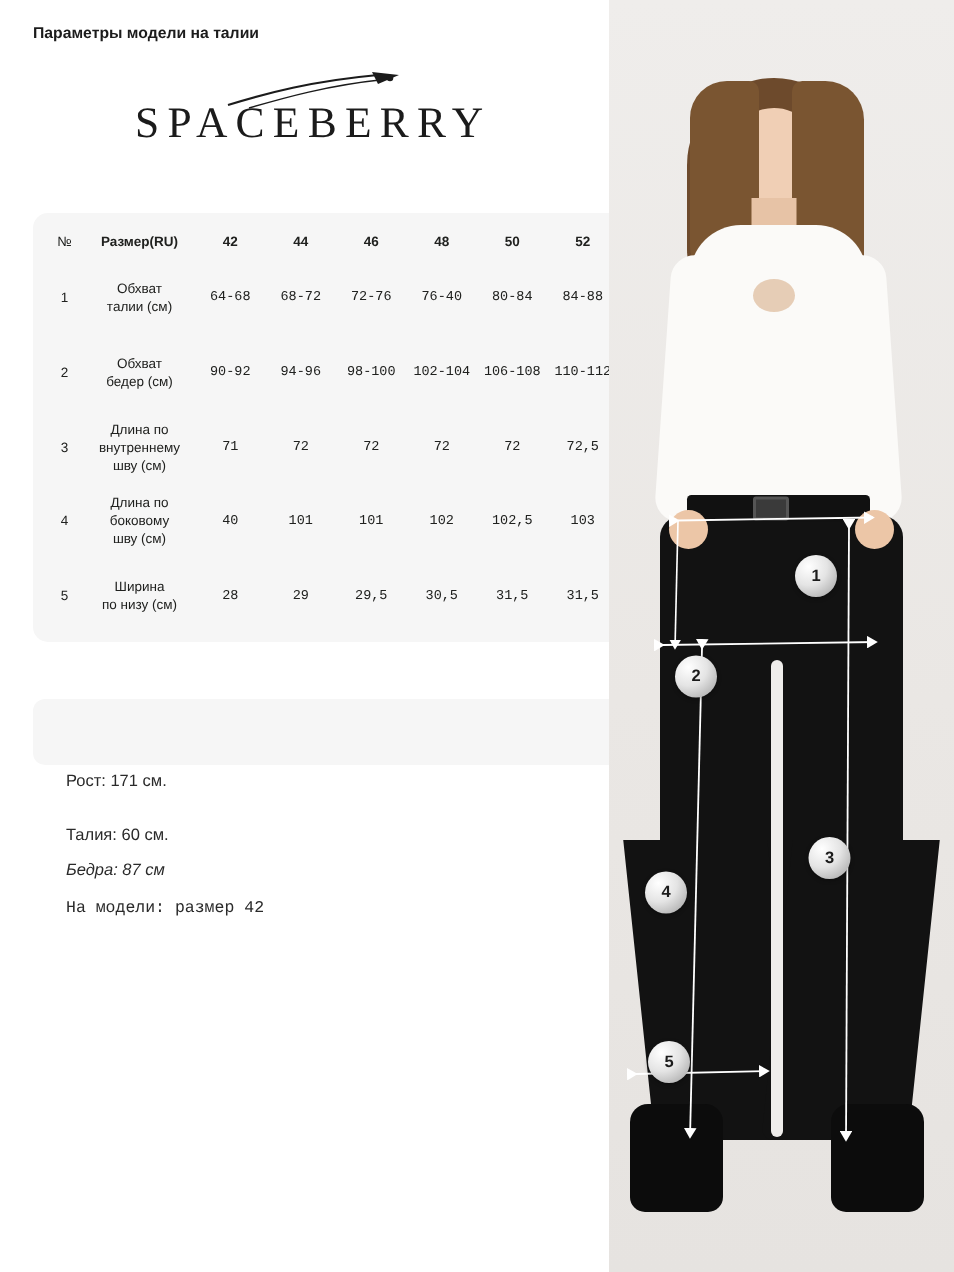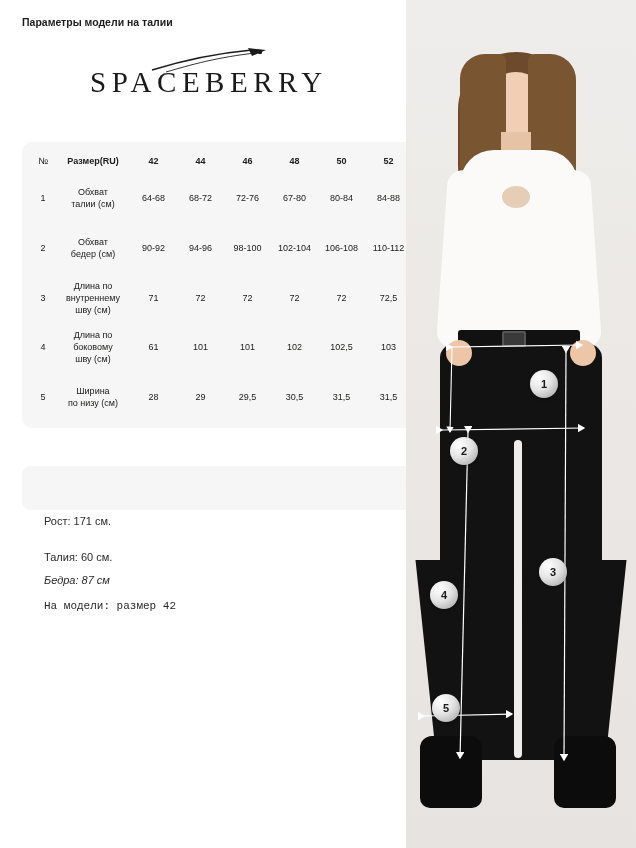--- a/index.html
+++ b/index.html
@@ -82,20 +82,21 @@
   .row-name {
     font-weight: normal;
     font-size: 9px;
     line-height: 12px;
     color: #1c1c1c;
     text-align: center;
   }
   .cell-val {
     font-size: 9.5px;
     color: #20211f;
+    font-family: Liberation Mono, monospace;
   }
   tr.data-row td { height: 47px; }
   tr.hdr-row td { height: 24px; }
 
   
   #params-card {
     position: absolute;
     left: 22px;
     top: 466px;
     width: 398px;
@@ -275,21 +276,21 @@
             <td class="hdr-label">48</td>
             <td class="hdr-label">50</td>
             <td class="hdr-label">52</td>
           </tr>
           <tr class="data-row">
             <td class="col-num row-num">1</td>
             <td class="col-name row-name">Обхват<br>талии (см)</td>
             <td class="cell-val">64-68</td>
             <td class="cell-val">68-72</td>
             <td class="cell-val">72-76</td>
-            <td class="cell-val">67-80</td>
+            <td class="cell-val">76-40</td>
             <td class="cell-val">80-84</td>
             <td class="cell-val">84-88</td>
           </tr>
           <tr class="data-row">
             <td class="col-num row-num">2</td>
             <td class="col-name row-name">Обхват<br>бедер (см)</td>
             <td class="cell-val">90-92</td>
             <td class="cell-val">94-96</td>
             <td class="cell-val">98-100</td>
             <td class="cell-val">102-104</td>
@@ -302,21 +303,21 @@
             <td class="cell-val">71</td>
             <td class="cell-val">72</td>
             <td class="cell-val">72</td>
             <td class="cell-val">72</td>
             <td class="cell-val">72</td>
             <td class="cell-val">72,5</td>
           </tr>
           <tr class="data-row">
             <td class="col-num row-num">4</td>
             <td class="col-name row-name">Длина по<br>боковому<br>шву (см)</td>
-            <td class="cell-val">61</td>
+            <td class="cell-val">40</td>
             <td class="cell-val">101</td>
             <td class="cell-val">101</td>
             <td class="cell-val">102</td>
             <td class="cell-val">102,5</td>
             <td class="cell-val">103</td>
           </tr>
           <tr class="data-row">
             <td class="col-num row-num">5</td>
             <td class="col-name row-name">Ширина<br>по низу (см)</td>
             <td class="cell-val">28</td>

